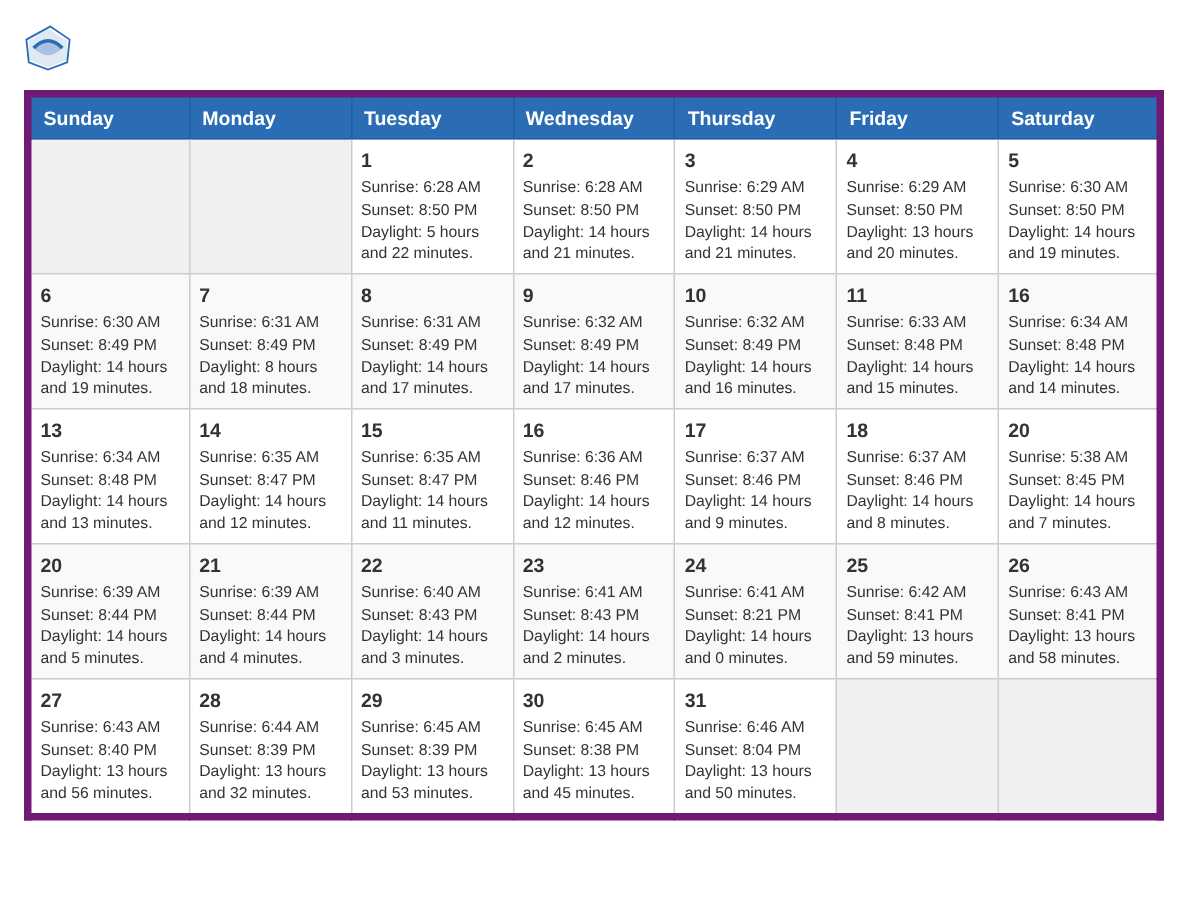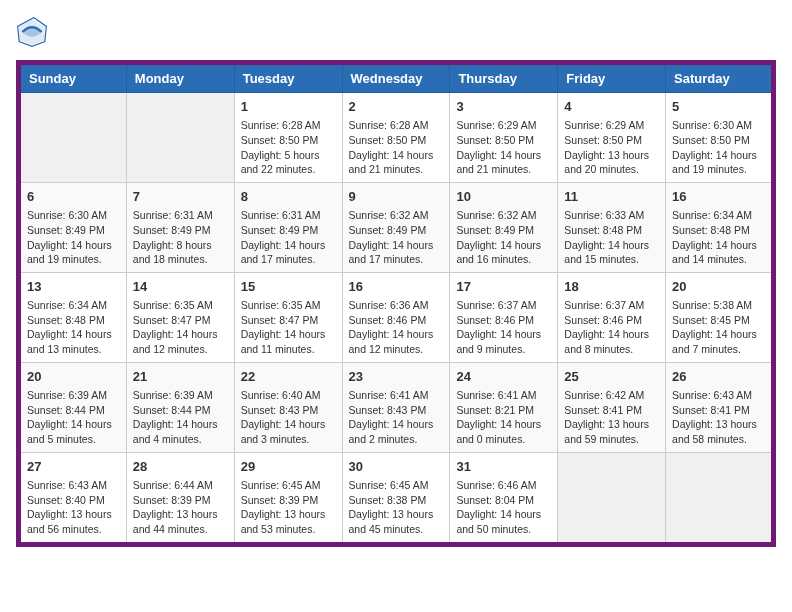--- a/index.html
+++ b/index.html
@@ -292,37 +292,37 @@
         <td>
           <span class="day-num">27</span>
           <div>Sunrise: 6:43 AM</div>
           <div>Sunset: 8:40 PM</div>
           <div>Daylight: 13 hours and 56 minutes.</div>
         </td>
         <td>
           <span class="day-num">28</span>
           <div>Sunrise: 6:44 AM</div>
           <div>Sunset: 8:39 PM</div>
-          <div>Daylight: 13 hours and 44 minutes.</div>
+          <div>Daylight: 13 hours and 32 minutes.</div>
         </td>
         <td>
           <span class="day-num">29</span>
           <div>Sunrise: 6:45 AM</div>
           <div>Sunset: 8:39 PM</div>
           <div>Daylight: 13 hours and 53 minutes.</div>
         </td>
         <td>
           <span class="day-num">30</span>
           <div>Sunrise: 6:45 AM</div>
           <div>Sunset: 8:38 PM</div>
           <div>Daylight: 13 hours and 45 minutes.</div>
         </td>
         <td>
           <span class="day-num">31</span>
           <div>Sunrise: 6:46 AM</div>
           <div>Sunset: 8:04 PM</div>
-          <div>Daylight: 14 hours and 50 minutes.</div>
+          <div>Daylight: 13 hours and 50 minutes.</div>
         </td>
         <td class="empty"></td>
         <td class="empty"></td>
       </tr>
     </tbody>
 </table>
 
 </body></html>

